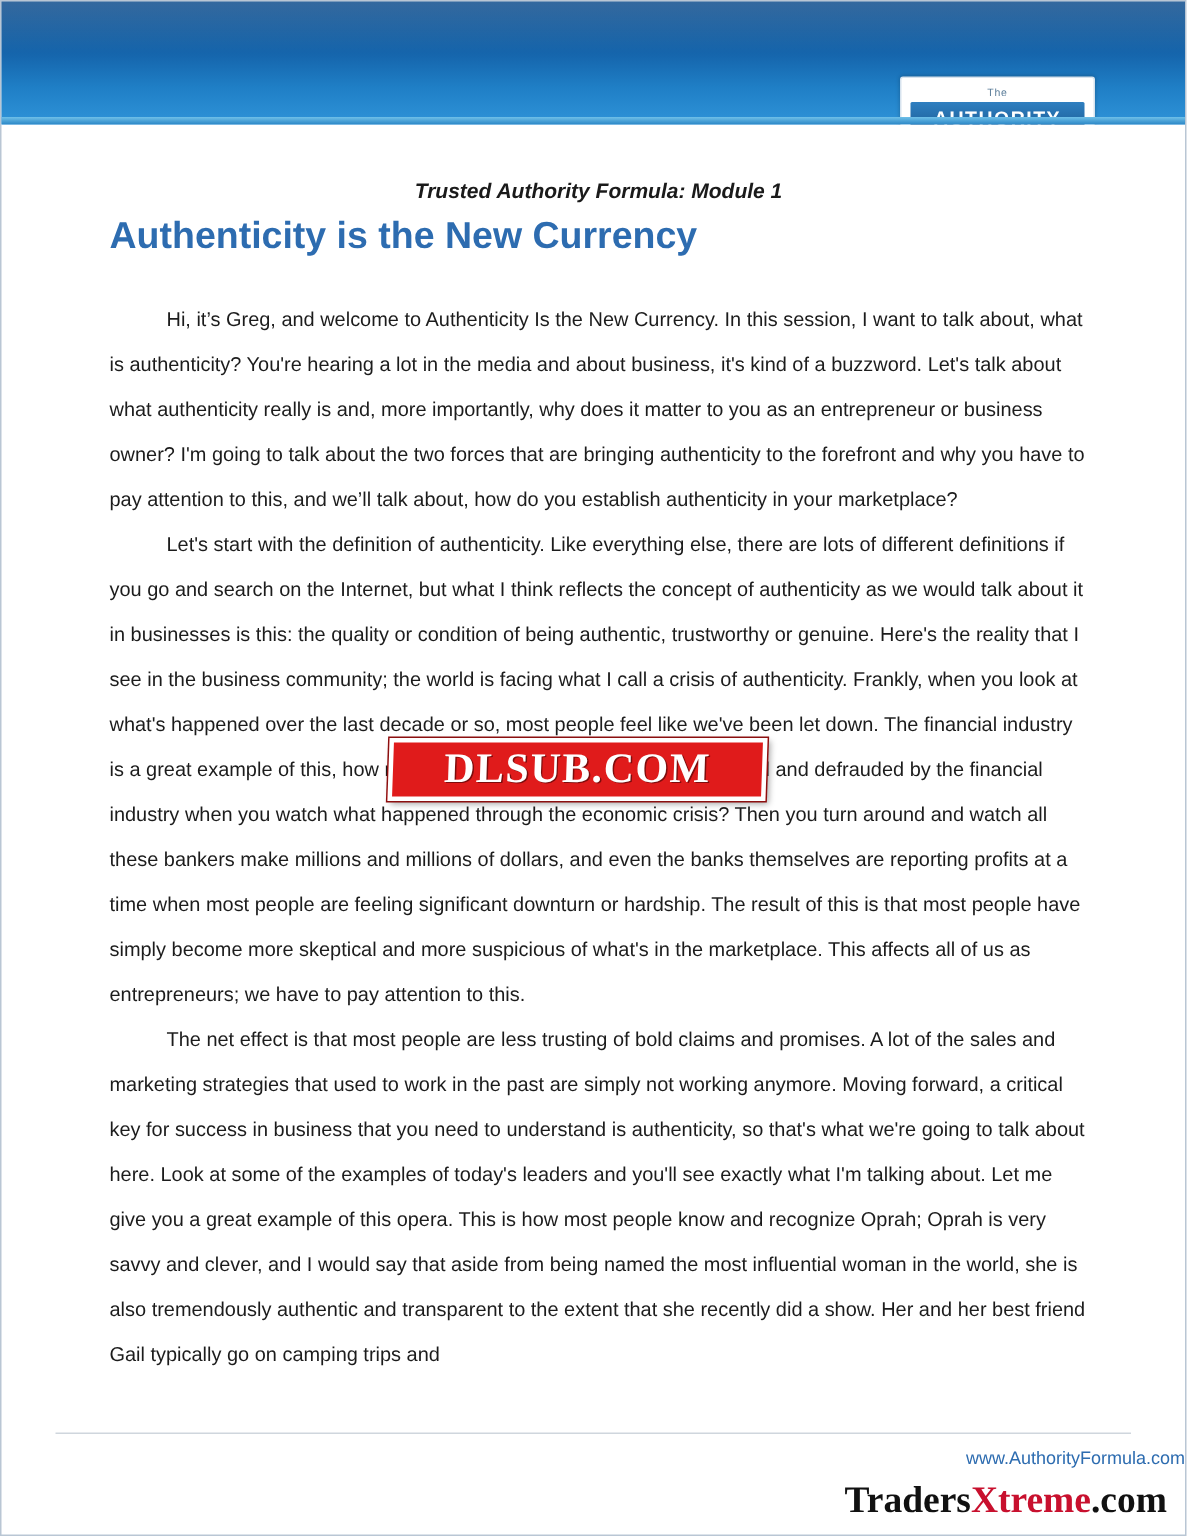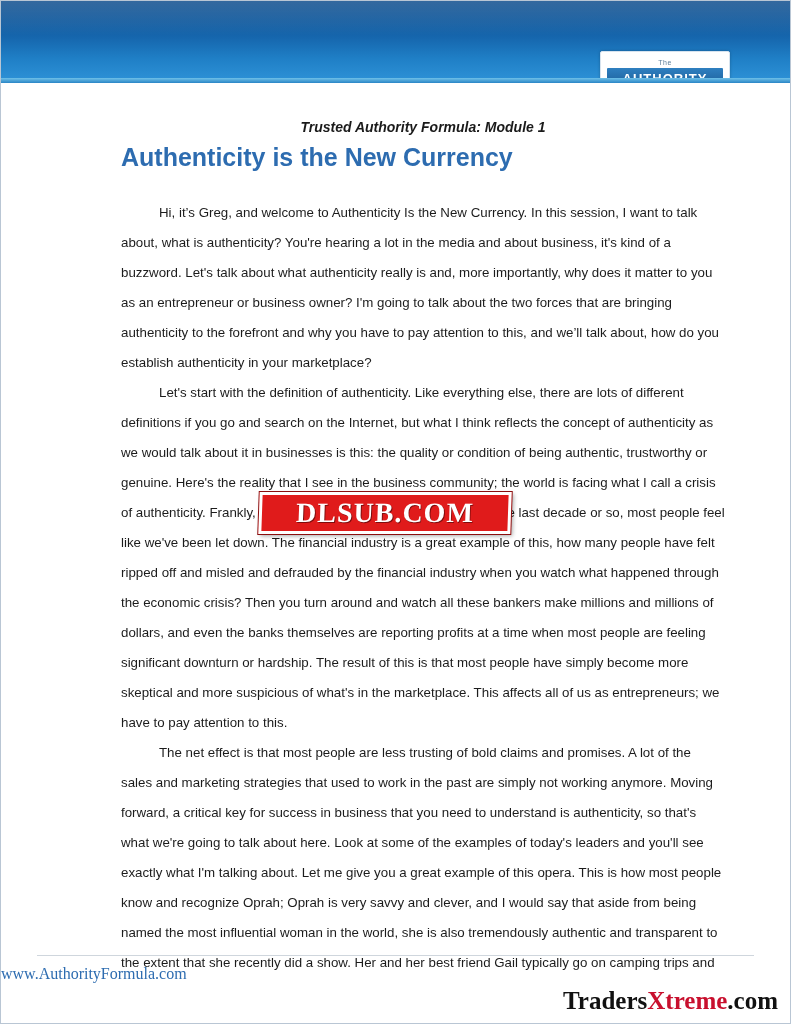--- a/index.html
+++ b/index.html
@@ -107,21 +107,20 @@
     text-shadow: 1px 1px 2px rgba(0,0,0,.55);
     white-space: nowrap;
   }
 
   
   .doc {
     position: absolute;
     top: 82px; left: 0; right: 0; bottom: 0;
     padding: 36px 65px 0 72px;
     box-sizing: border-box;
-    margin-left: 48px;
   }
   .module-line {
     text-align: center;
     font-size: 14px;
     font-weight: bold;
     font-style: italic;
     color: #1a1a1a;
     margin: 0 0 8px 0;
     font-family: "Liberation Sans", sans-serif;
   }
@@ -174,24 +173,23 @@
   .footer-rule {
     position: absolute;
     left: 36px; right: 36px;
     top: 4px;
     border-top: 1px solid #cfd6dd;
   }
   .footer-site {
     position: absolute;
     left: 0; right: 0;
     top: 14px;
-    text-align: left;
-    font-size: 16px;
+    text-align: right;
+    font-size: 12px;
     color: #2d6cb0;
-    font-family: Liberation Serif, serif;
   }
   .footer-copy {
     position: absolute;
     left: 0; right: 0;
     top: 32px;
     text-align: center;
     font-size: 10.5px;
     color: #2b2b2b;
   }
   .tx-watermark {

